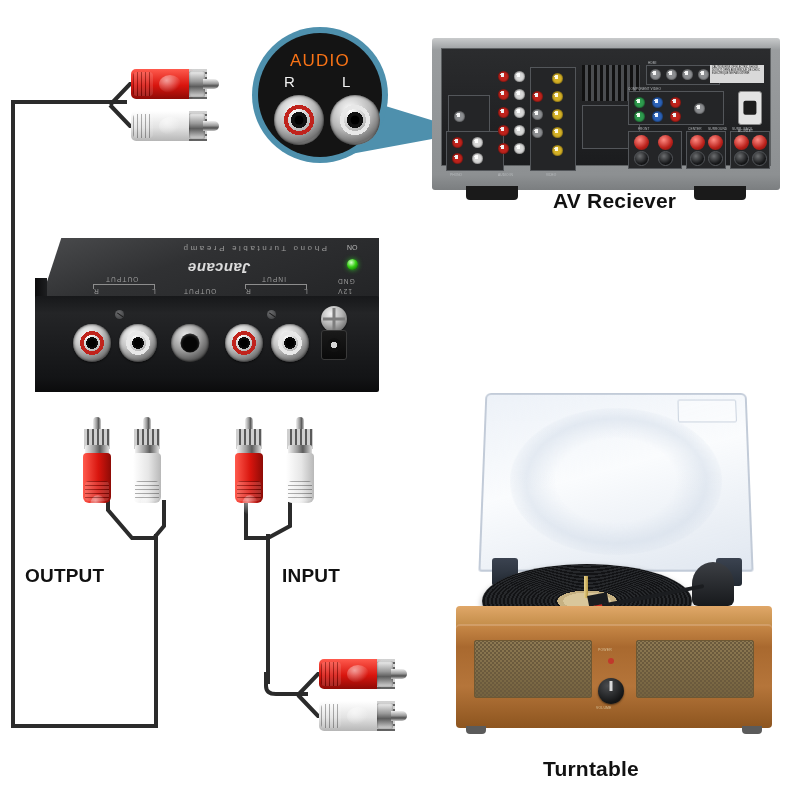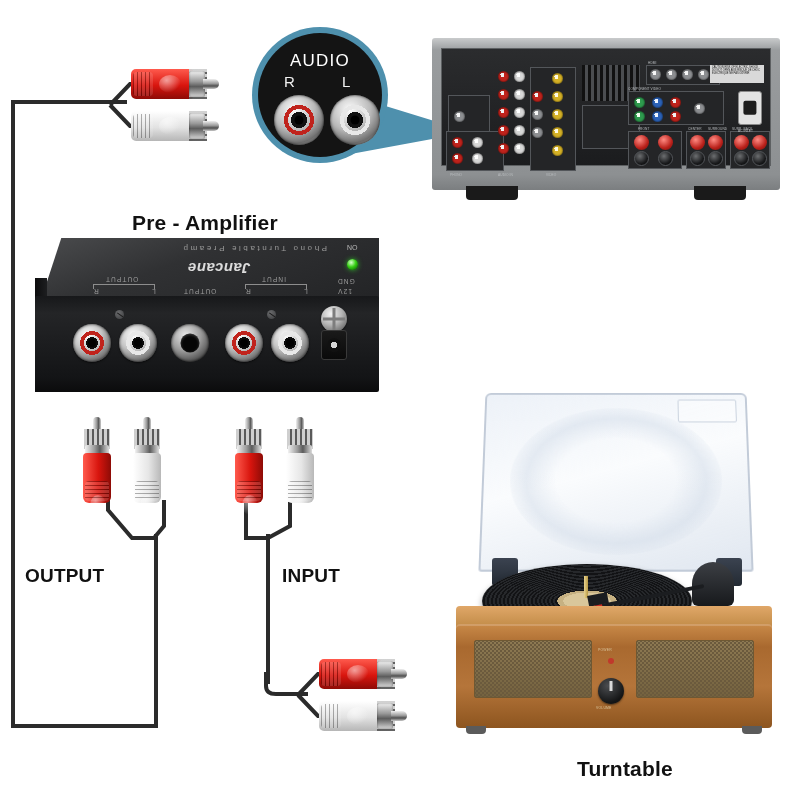--- a/index.html
+++ b/index.html
@@ -99,21 +99,21 @@
   #audio-callout .ring {
     position:absolute; inset:0; border-radius:50%;
     background:#4e90ad;
   }
   #audio-callout .face {
     position:absolute; left:6px; top:6px; right:6px; bottom:6px;
     border-radius:50%; background:#141414;
   }
   #audio-callout .audio-txt {
     position:absolute; top:18px; left:0; right:0; text-align:center;
-    color:#ffffff; font-size:17px; letter-spacing:1.2px;
+    color:#f97316; font-size:17px; letter-spacing:1.2px;
   }
   #audio-callout .rl {
     position:absolute; top:40px; color:#f2f2f2; font-size:15px;
   }
   .jack-big { position:absolute; width:50px; height:50px; border-radius:50%;
     background:
       radial-gradient(circle at 50% 50%, #111 0 6px, #111 6px 8px, transparent 8px),
       radial-gradient(circle at 50% 50%, transparent 0 11px, var(--ringc) 11px 15px, transparent 15px),
       radial-gradient(circle at 40% 30%, #fdfdfd, #b9b9b9 45%, #6f6f6f 72%, #efefef);
     box-shadow:inset 0 0 3px rgba(0,0,0,.8);
@@ -371,21 +371,21 @@
     background:#5b5b5b; border-radius:0 0 4px 4px;
   }
   .tt-mini {
     position:absolute; color:#d8c39a; font-size:3.4px; white-space:nowrap;
     letter-spacing:.2px;
   }
 
   
   #cap-preamp   { left:132px; top:211px; font-size:21px; }
   #cap-receiver { left:553px; top:189px; font-size:21px; }
-  #cap-turntable{ left:577px; top:757px; font-size:21px; }
+  #cap-turntable{ left:543px; top:757px; font-size:21px; }
   #cap-output   { left:25px;  top:565px; font-size:19px; }
   #cap-input    { left:282px; top:565px; font-size:19px; }
 </style>
 </head>
 <body>
 
 <div class="stage">
 
   <div class="wire wire-v abs" style="left:11px; top:100px; height:628px;"></div>
   <div class="wire wire-h abs" style="left:11px; top:100px; width:116px;"></div>
@@ -531,22 +531,22 @@
       <div class="micro" style="left:196px; top:78px;">FRONT</div>
       <div class="micro" style="left:246px; top:78px;">CENTER</div>
       <div class="micro" style="left:266px; top:78px;">SURROUND</div>
       <div class="micro" style="left:290px; top:78px;">SURR. BACK</div>
       <div class="micro" style="left:296px; top:80px;">AC INLET</div>
     </div>
     <div class="recv-foot" style="left:34px;"></div>
     <div class="recv-foot" style="left:262px;"></div>
   </div>
 
-
-  <div class="label abs" id="cap-preamp">Pre - Amplifier</div>
+  <div class="label abs" id="cap-receiver">AV Reciever</div>
+
 
   <div id="preamp" class="abs">
     <div class="pa-top">
       <div class="pa-title">Phono  Turntable  Preamp</div>
       <div class="pa-brand">Jancane</div>
       <div class="pa-on">ON</div>
       <div class="pa-led"></div>
 
       <div class="pa-bracket" style="left:52px; top:46px; width:62px;"></div>
       <div class="pa-mark" style="left:64px; top:38px;">OUTPUT</div>

